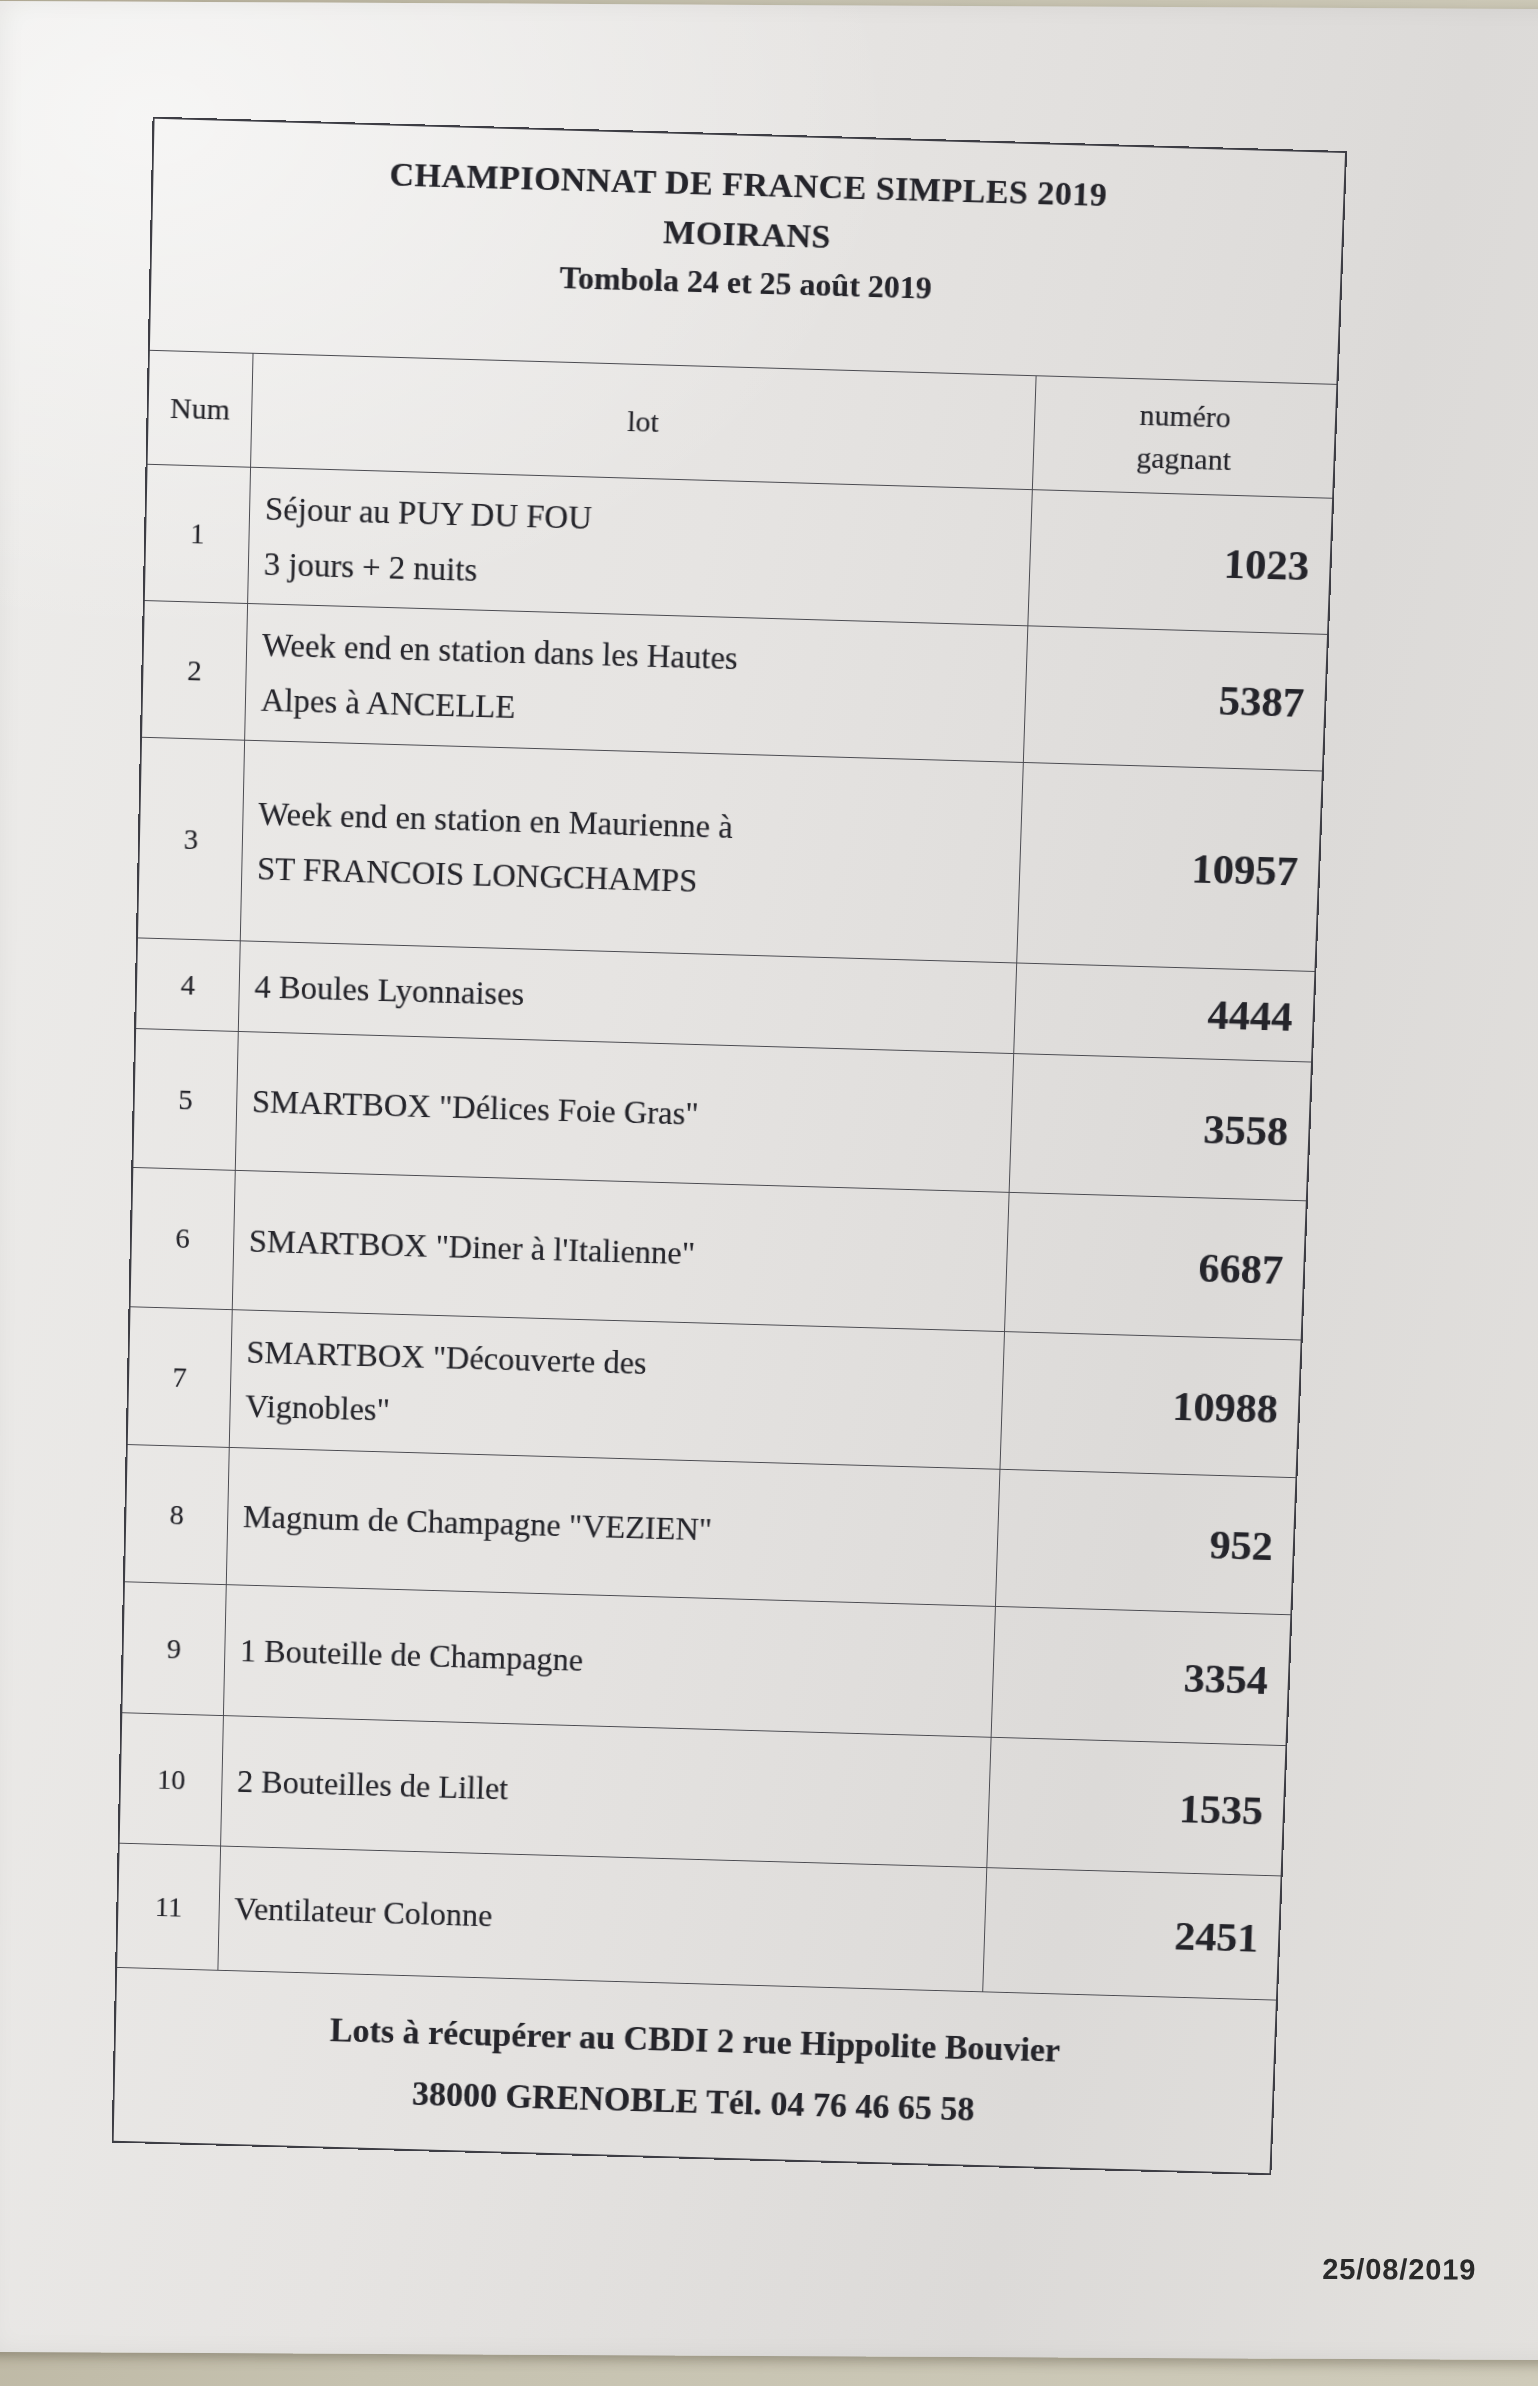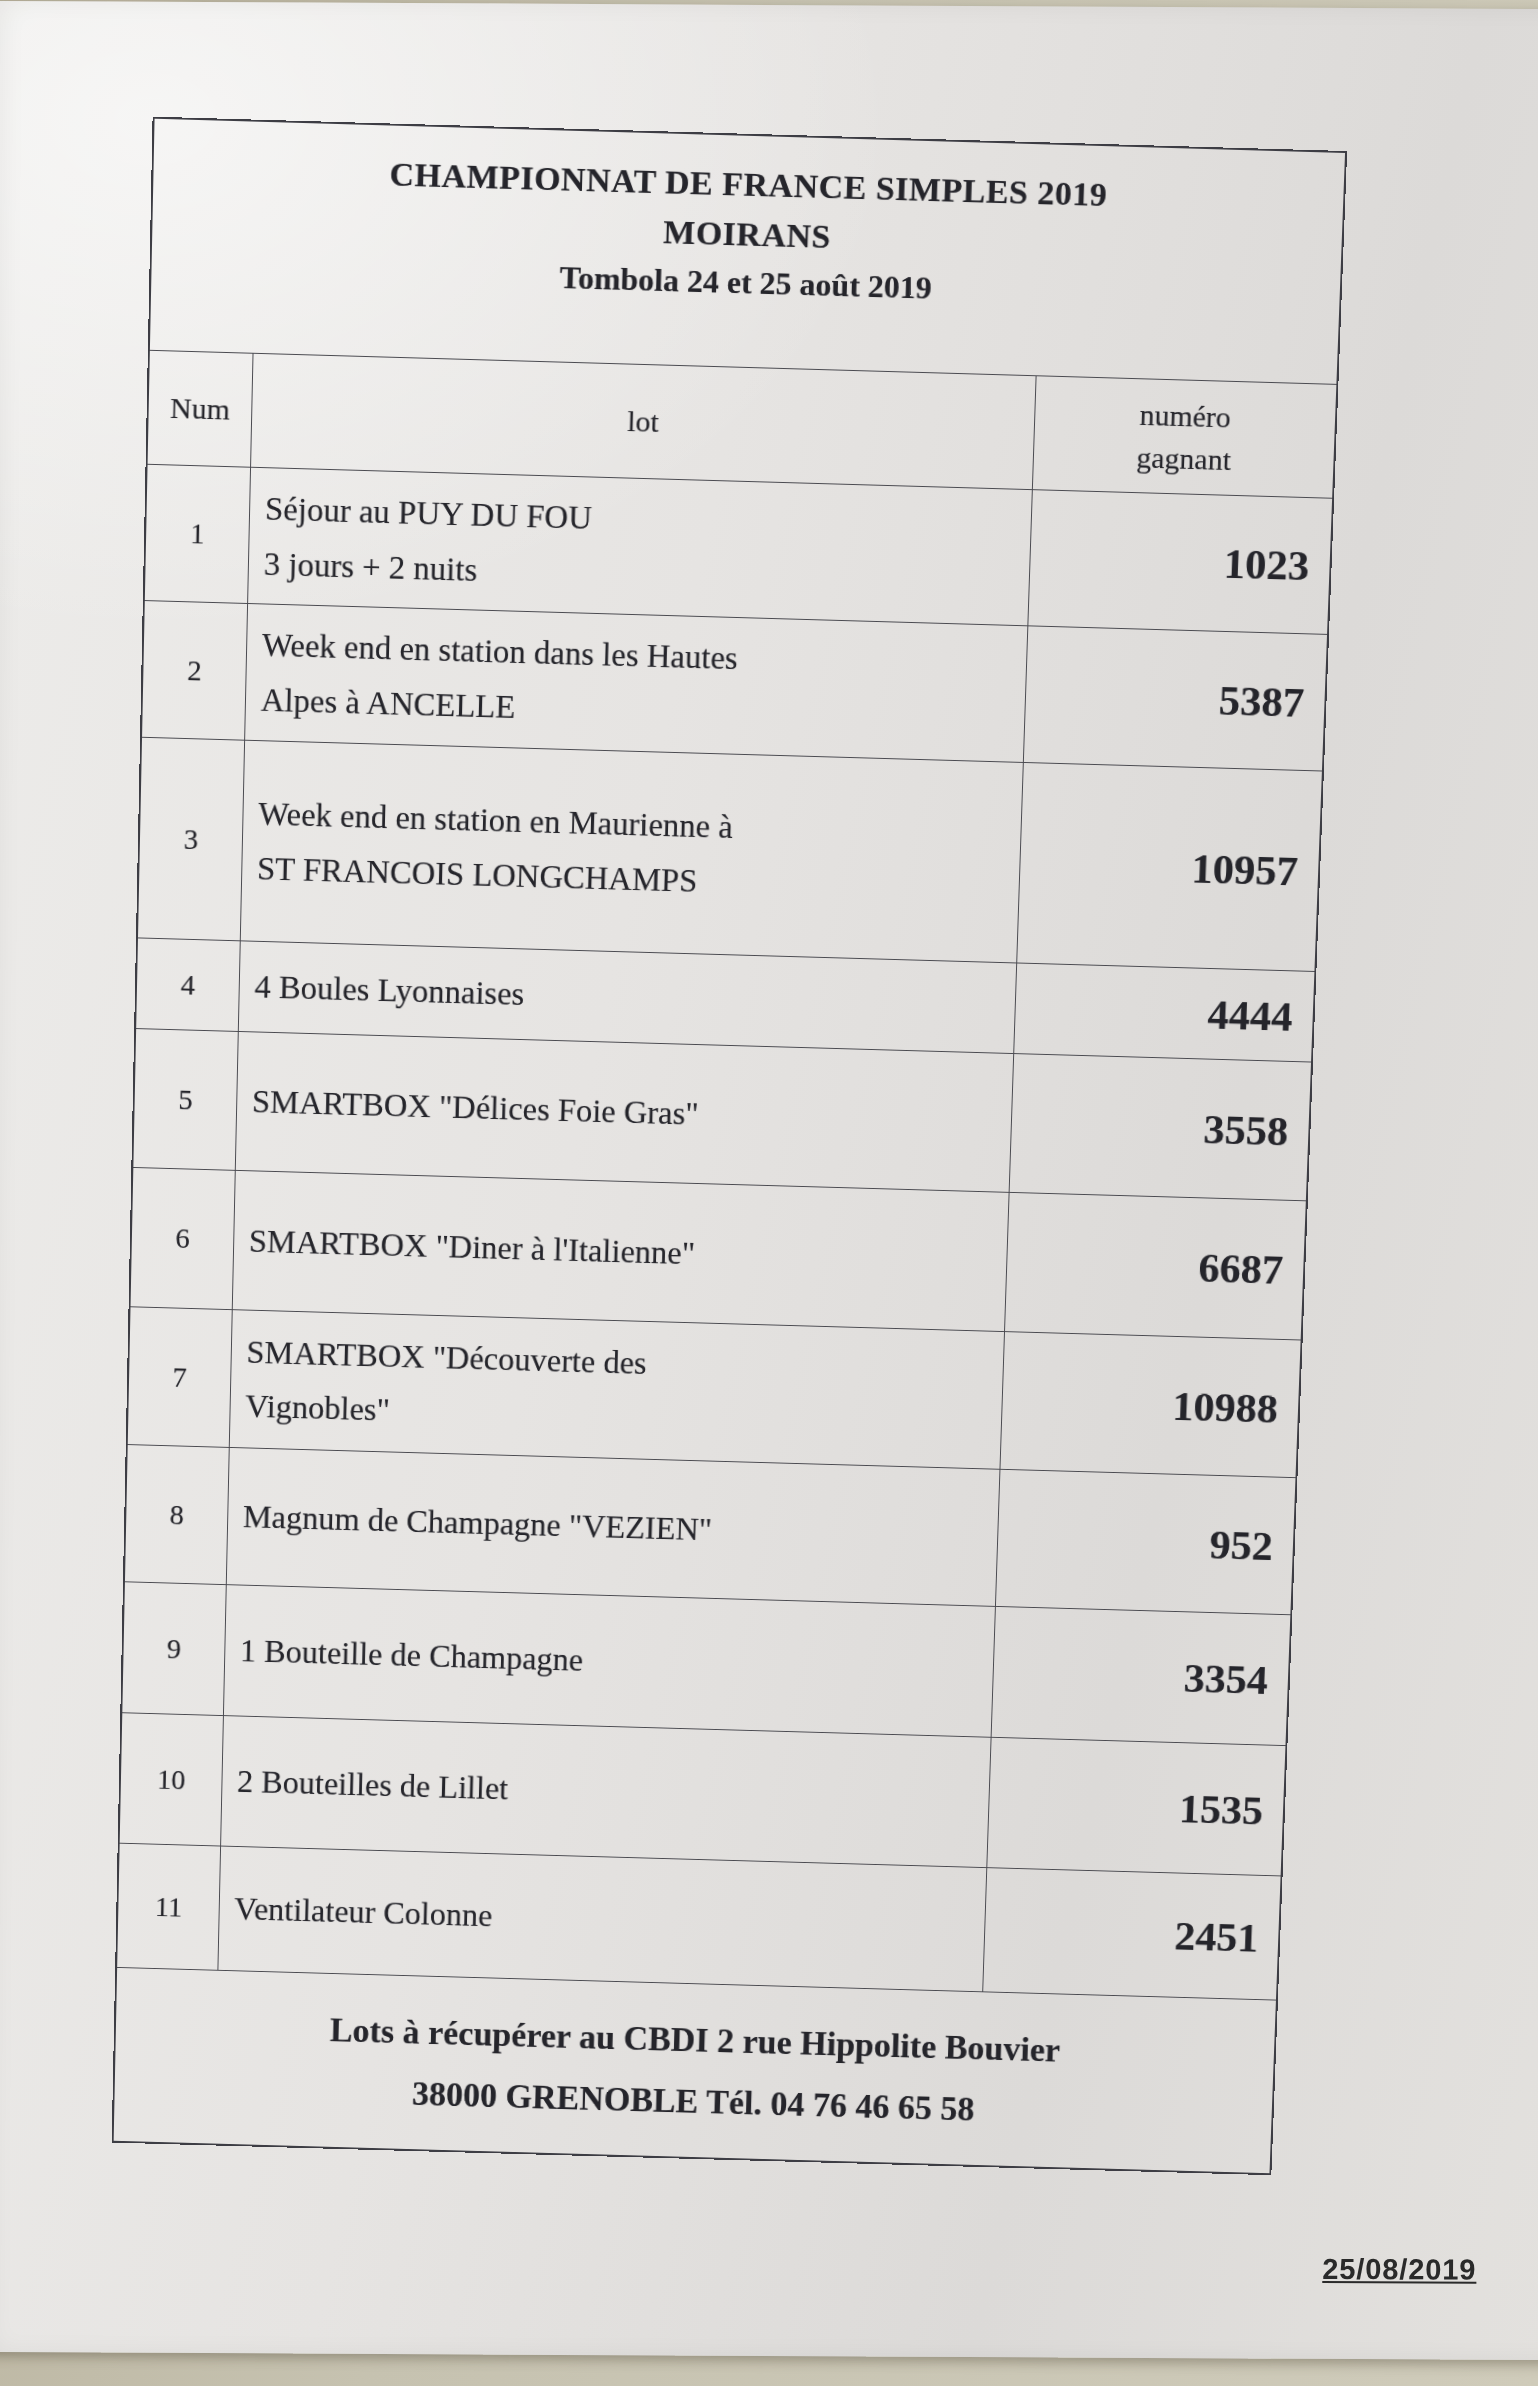--- a/index.html
+++ b/index.html
@@ -51,21 +51,21 @@
   .h4{height:93px;}  .h5{height:143px;} .h6{height:144px;} .h7{height:143px;}
   .h8{height:143px;}  .h9{height:137px;} .h10{height:137px;} .h11{height:131px;}
   .footerblock{
     flex:1;display:flex;align-items:center;justify-content:center;text-align:center;
     font-size:35px;font-weight:bold;line-height:65px;
   }
   
   .date-stamp{
     position:absolute;left:1341px;top:2245px;
     font-family:"Liberation Sans", sans-serif;font-size:29px;font-weight:600;
-    color:#2a2a2a;letter-spacing:0.9px;text-decoration:underline;
+    color:#2a2a2a;letter-spacing:0.9px;
   }
 </style>
 </head>
 <body>
 
 <div class="paper">
 
   <div class="doc">
 
     <div class="titleblock">

